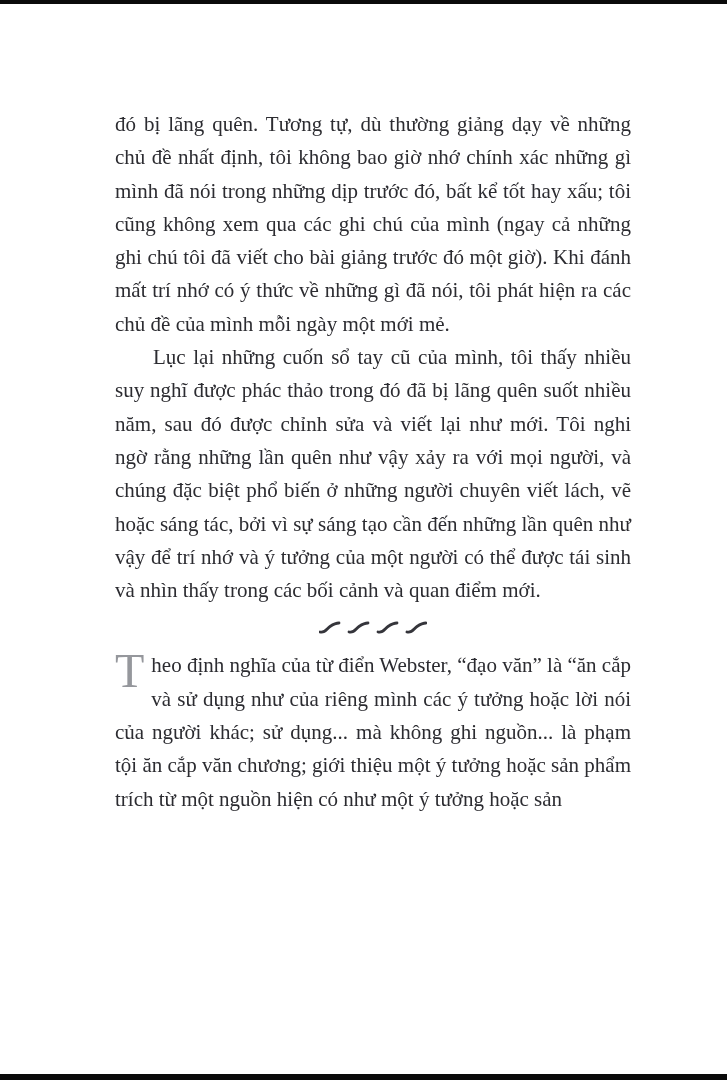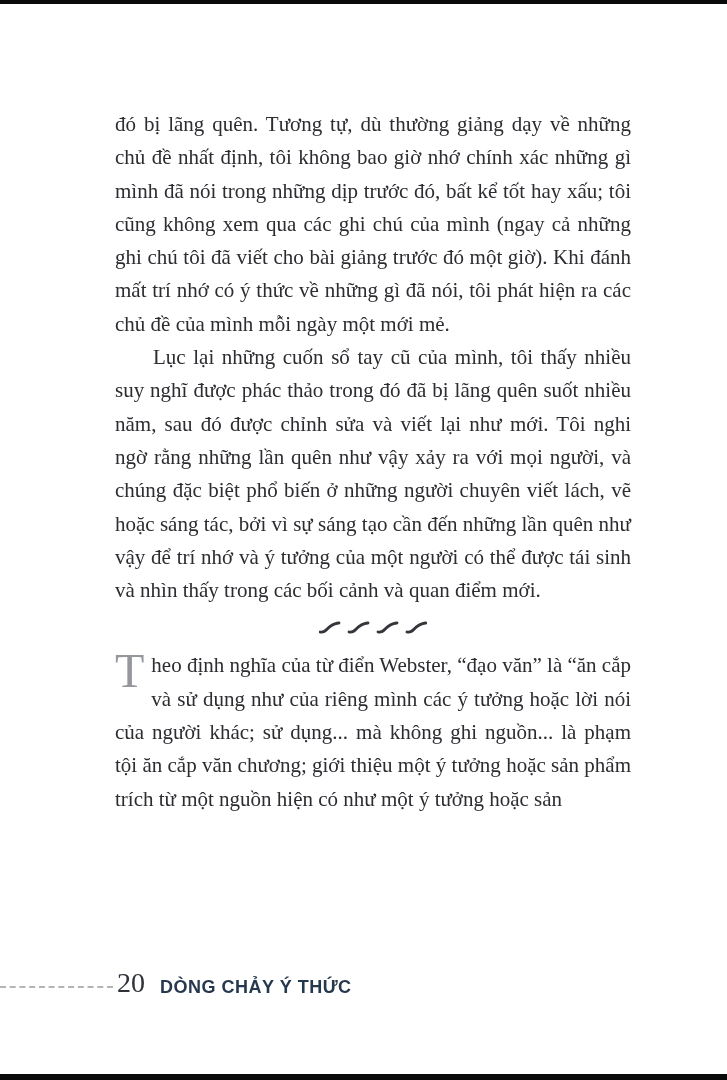--- a/index.html
+++ b/index.html
@@ -120,21 +120,16 @@
           <use href="#tl" x="87"></use>
         </g>
       </svg>
     </div>
 
     <p class="para">
       <span class="dropcap">T</span><span>heo định nghĩa của từ điển Webster, “đạo văn” là “ăn cắp và sử dụng như của riêng mình các ý tưởng hoặc lời nói của người khác; sử dụng... mà không ghi nguồn... là phạm tội ăn cắp văn chương; giới thiệu một ý tưởng hoặc sản phẩm trích từ một nguồn hiện có như một ý tưởng hoặc sản</span>
     </p>
   </div>
 
-  <div class="footer">
-    <div class="dash-line"></div>
-    <span class="page-num">20</span>
-    <span class="book-title">DÒNG CHẢY Ý THỨC</span>
-  </div>
 
   <div class="edge-bar bottom"></div>
 
 </div>
 
 </body></html>

